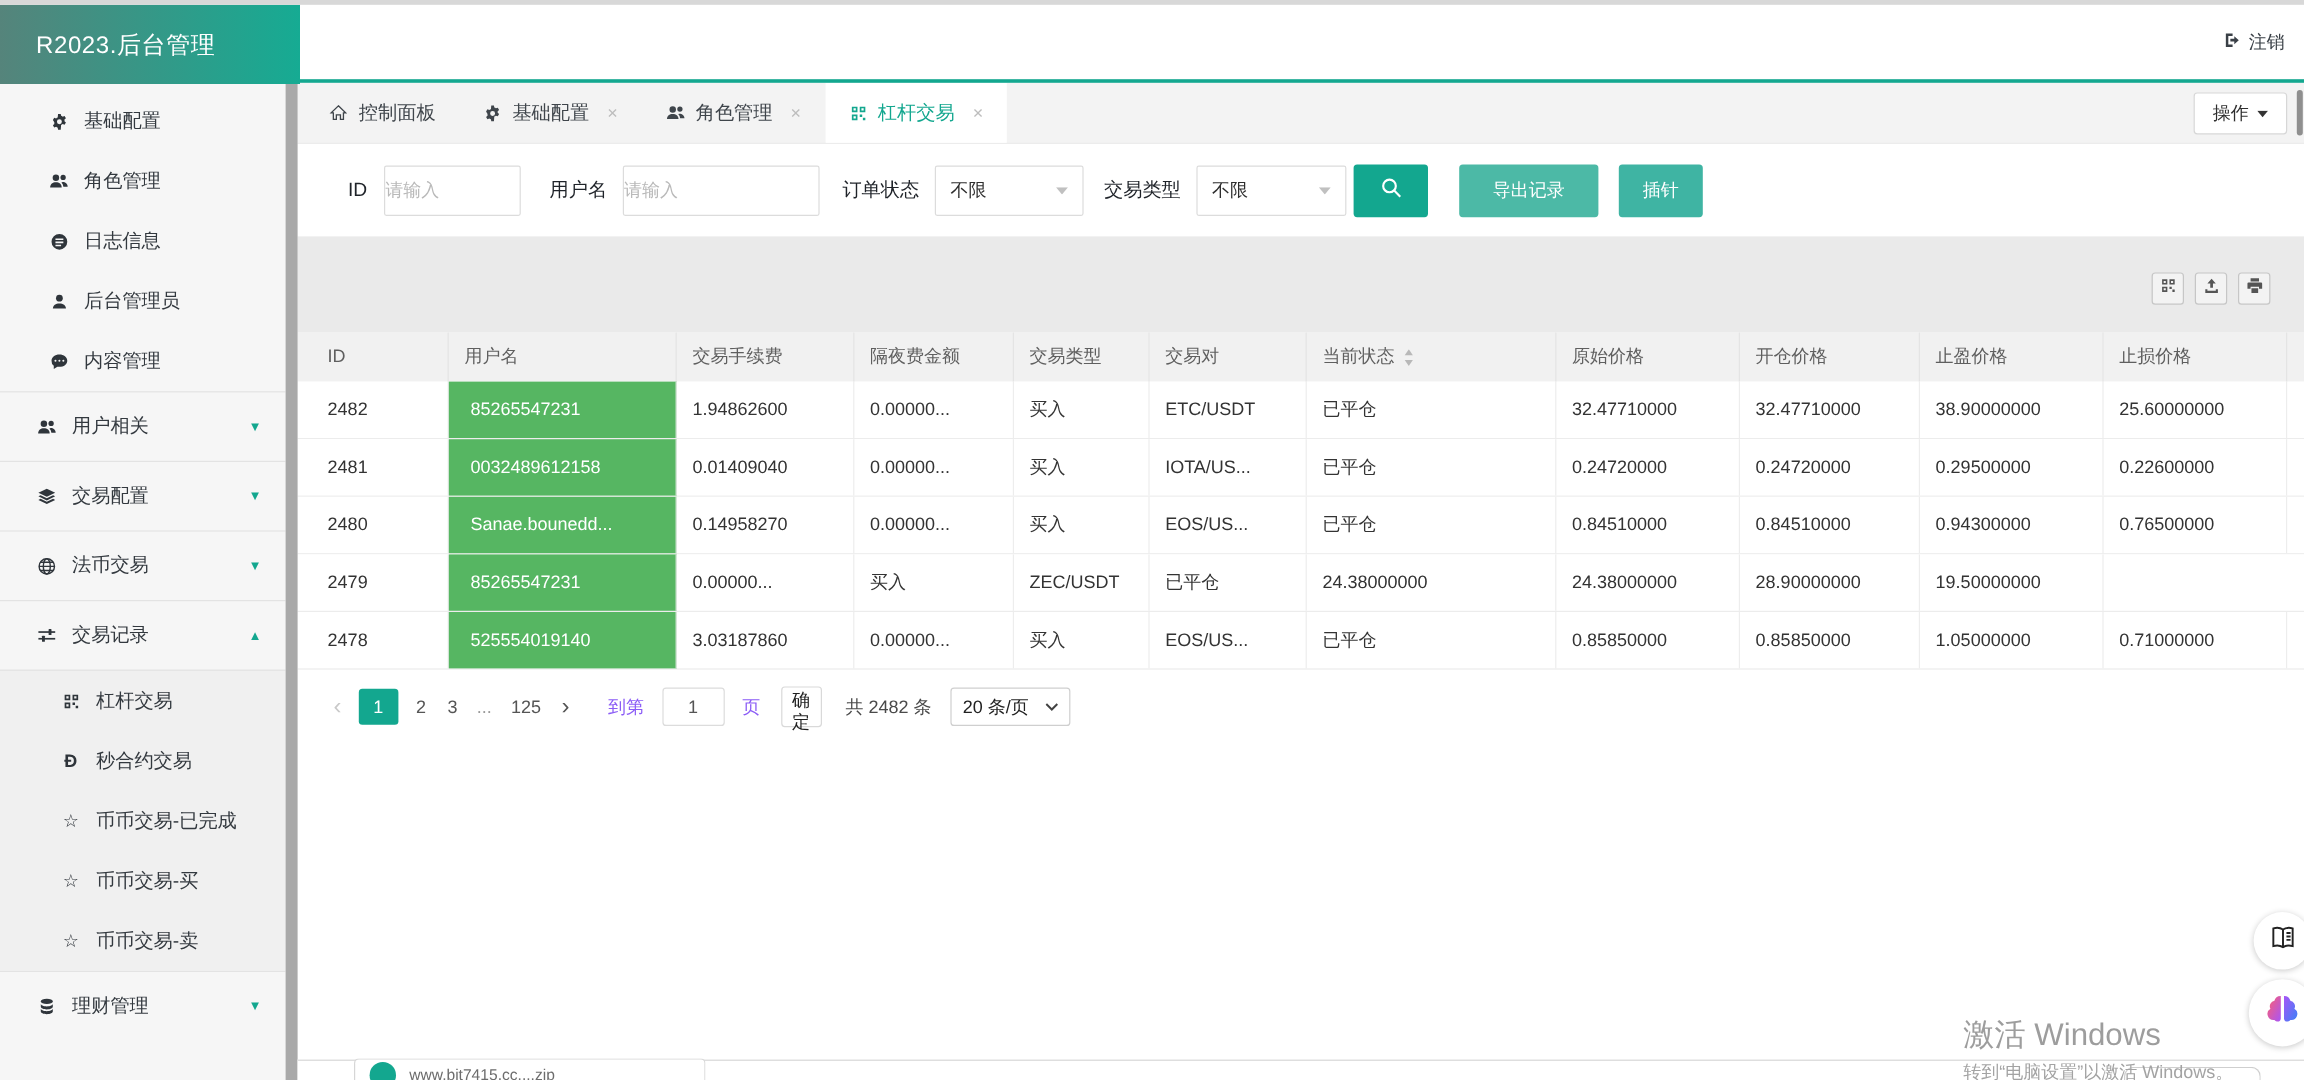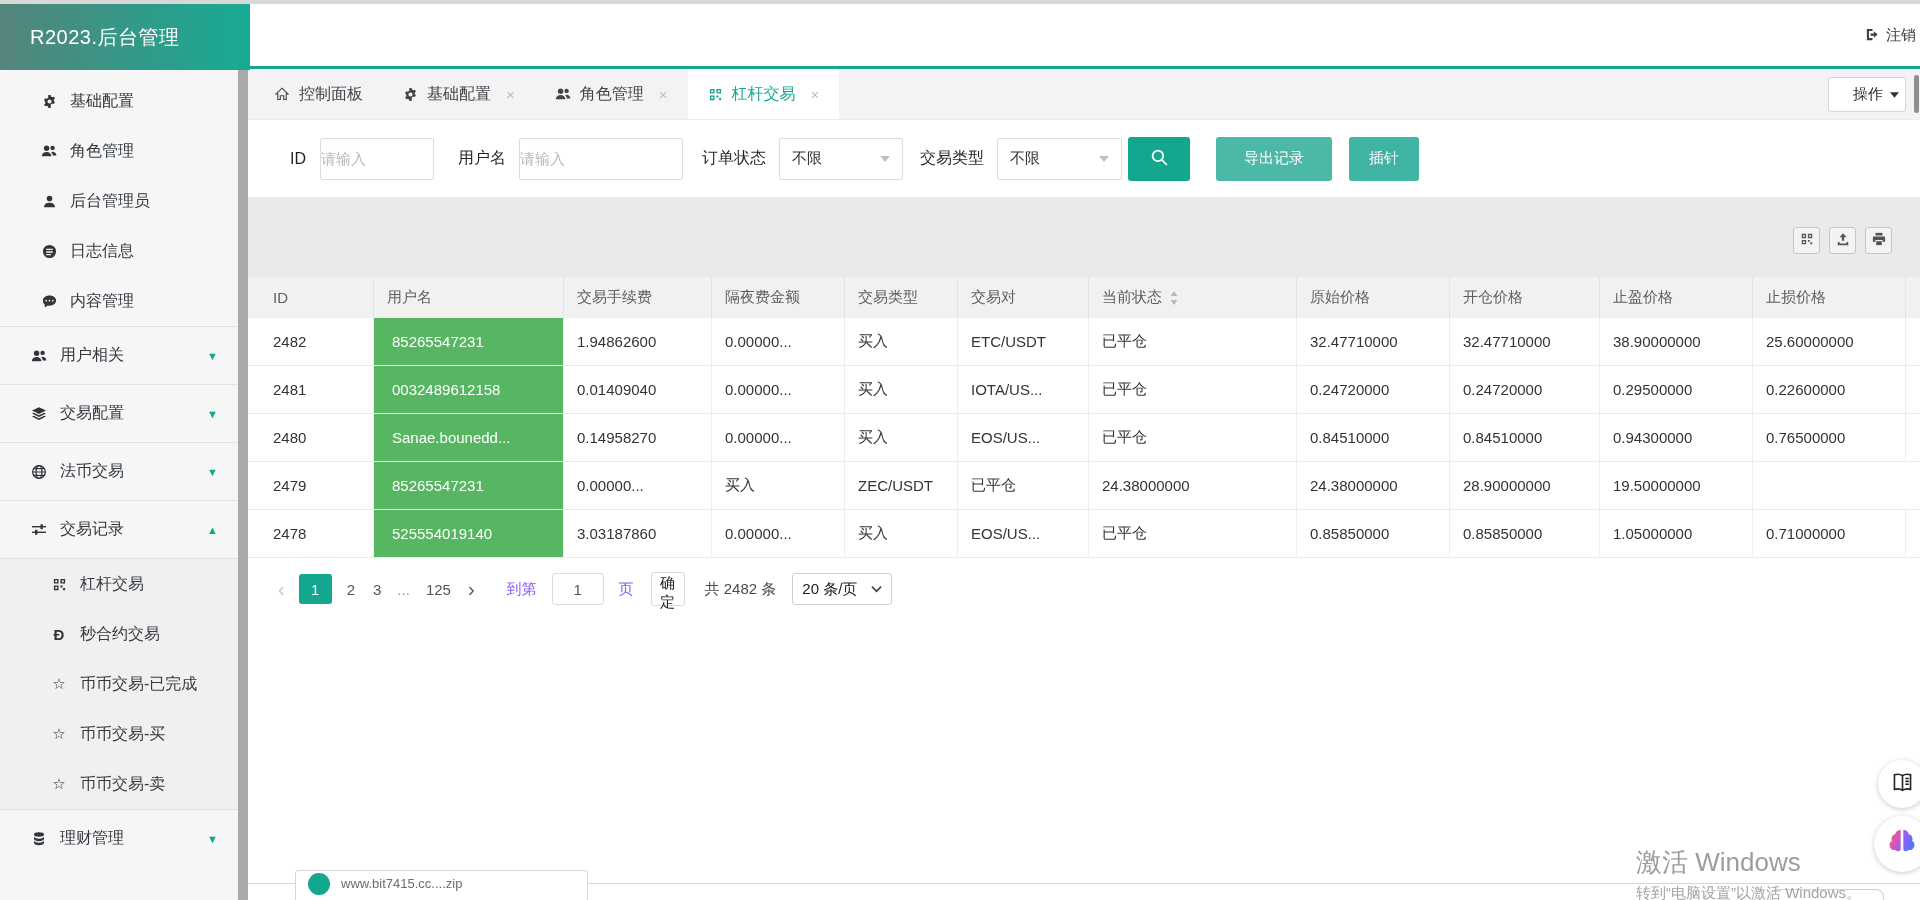--- a/index.html
+++ b/index.html
@@ -2,21 +2,21 @@
 <html><head>
 <meta charset="utf-8">
 <style>
   html,body{margin:0;padding:0;}
   body{width:1920px;height:900px;overflow:hidden;font-family:"Liberation Sans","DejaVu Sans",sans-serif;background:#fff;}
   .screen{position:relative;width:1920px;height:900px;overflow:hidden;
     --accent:#13a78f;--accent-light:#4cb9a6;--green:#56b662;--logo1:#55847b;--logo2:#16ab93;}
   .topstrip{position:absolute;left:0;top:0;right:0;height:4px;background:#d8d8d8;z-index:6}
   .logo{position:absolute;left:0;top:4px;width:250px;height:66px;background:linear-gradient(90deg,var(--logo1),var(--logo2));color:#fff;display:flex;align-items:center;padding-left:30px;box-sizing:border-box;font-size:20px;letter-spacing:.5px;z-index:5}
   .header{position:absolute;left:250px;top:4px;right:0;height:62px;background:#fff;z-index:4}
-  .logout{position:absolute;right:4px;top:22px;display:flex;align-items:flex-end;gap:6px;color:#3a4047;font-size:15px;cursor:pointer;text-decoration:none}
+  .logout{position:absolute;right:16px;top:22px;display:flex;align-items:flex-end;gap:6px;color:#3a4047;font-size:15px;cursor:pointer;text-decoration:none}
   .accentline{position:absolute;left:248px;top:66px;right:0;height:3px;background:var(--accent);z-index:4}
 
   
   .sidebar{position:absolute;left:0;top:66px;width:238px;bottom:0;background:#f6f6f6;padding-top:10px;box-sizing:border-box;overflow:hidden;z-index:3}
   .sidescroll{position:absolute;left:238px;top:66px;width:10px;bottom:0;background:#a9a9a9;z-index:3}
   .side-item{display:flex;align-items:center;height:50px;color:#33393f;font-size:16px;cursor:pointer;position:relative}
   .side-item .icon{width:22px;display:inline-flex;justify-content:center;margin-right:10px;color:#2f353b}
   .side-item.lvl1{padding-left:38px;height:50px}
   .side-item.lvl0{padding-left:28px;height:57px}
   .side-item.sep{border-top:1px solid #e3e3e3}
@@ -27,21 +27,21 @@
 
   
   .content{position:absolute;left:248px;top:69px;right:0;bottom:0;background:#fff;z-index:2}
   .tabbar{position:relative;height:50px;background:#f3f3f3;border-bottom:1px solid #ececec;display:flex;align-items:stretch;padding-left:6px}
   .tabs{display:flex;align-items:stretch}
   .tab{display:flex;align-items:center;gap:9px;padding:0 20px;font-size:16px;color:#3f454b;cursor:pointer;white-space:nowrap}
   .tab .icon{display:inline-flex;color:#3f454b}
   .tab.active{background:#fff;color:var(--accent)}
   .tab.active .icon{color:var(--accent)}
   .tab .x{color:#bdbdbd;font-size:15px;margin-left:6px}
-  .ops-btn{position:absolute;right:14px;top:8px;width:78px;height:35px;background:#fff;border:1px solid #d7d7d7;border-radius:3px;font-size:15px;color:#2e2e2e;display:flex;align-items:center;justify-content:flex-end;gap:7px;cursor:pointer;font-family:inherit}
+  .ops-btn{position:absolute;right:14px;top:8px;width:78px;height:35px;background:#fff;border:1px solid #d7d7d7;border-radius:3px;font-size:15px;color:#2e2e2e;display:flex;align-items:center;justify-content:center;gap:7px;cursor:pointer;font-family:inherit}
   .mini-scroll{position:absolute;right:1px;top:6px;width:5px;height:38px;background:#8f8f8f;border-radius:3px}
 
   .formbar{height:77px;background:#fff;display:flex;align-items:center;padding-left:42px;box-sizing:border-box}
   .formbar label{font-size:16px;color:#1f2329;white-space:nowrap}
   .inp{height:42px;border:1px solid #dcdcdc;border-radius:2px;box-sizing:border-box;padding:0 0;font-size:15px;color:#333;font-family:inherit;outline:none}
   .inp::placeholder{color:#b9b9b9}
   .sel{height:42px;border:1px solid #dcdcdc;border-radius:2px;box-sizing:border-box;display:flex;align-items:center;justify-content:space-between;padding:0 12px;font-size:15px;color:#2e2e2e;cursor:pointer;background:#fff}
   .btn{border:none;border-radius:3px;color:#fff;font-size:15px;display:flex;align-items:center;justify-content:center;cursor:pointer;font-family:inherit}
   .search-btn{width:62px;height:44px;background:var(--accent);margin-left:6px}
   .export-btn{width:116px;height:44px;background:var(--accent-light);margin-left:26px}
@@ -73,21 +73,21 @@
   .pg-dots{margin:0 7px;color:#999}
   .pg-text{color:#8b5cf6;margin:0 7px}
   .pg-text.first{margin-left:24px}
   .goto-input{width:52px;height:32px;border:1px solid #dcdcdc;border-radius:3px;text-align:center;font-size:15px;color:#555;margin:0 8px;font-family:inherit;outline:none;box-sizing:border-box}
   .confirm-btn{width:34px;height:34px;border:1px solid #d9d9d9;background:#fff;border-radius:3px;font-size:15px;color:#1f1f1f;margin:0 10px;cursor:pointer;font-family:inherit}
   .pg-total{margin:0 10px;color:#4a4a4a}
   .size-select{min-width:88px;height:32px;border:1px solid #cfcfcf;border-radius:3px;display:flex;align-items:center;justify-content:center;gap:14px;padding:0 9px;margin-left:6px;color:#222;cursor:pointer;box-sizing:border-box}
 
   
   .shelf{position:absolute;left:248px;right:0;bottom:0;height:16px;background:#fff;border-top:1px solid #d6d6d6;z-index:8}
-  .dl-item{position:absolute;left:295px;bottom:0;width:293px;height:30px;border:1px solid #d6d6d6;border-bottom:none;border-radius:4px 4px 0 0;background:#fff;display:flex;align-items:flex-start;padding:2px 0 0 12px;gap:11px;box-sizing:border-box;z-index:9}
+  .dl-item{position:absolute;left:295px;bottom:0;width:293px;height:18px;border:1px solid #d6d6d6;border-bottom:none;border-radius:4px 4px 0 0;background:#fff;display:flex;align-items:flex-start;padding:2px 0 0 12px;gap:11px;box-sizing:border-box;z-index:9}
   .dl-circle{width:22px;height:22px;border-radius:50%;background:var(--accent);flex:0 0 auto}
   .dl-name{font-size:13px;color:#6d6d6d;margin-top:3px;white-space:nowrap}
   .shelf-pill{position:absolute;left:1770px;bottom:0;width:112px;height:10px;border:1px solid #cfcfcf;border-bottom:none;border-radius:8px 8px 0 0;background:#fff;z-index:9}
   .wm{position:absolute;left:1636px;top:845px;z-index:10;pointer-events:none}
   .wm-l1{font-size:26px;color:#9d9d9d}
   .wm-l2{font-size:15px;color:#a3a3a3;margin-top:4px}
   .float-btn{position:absolute;background:#fff;border-radius:50%;box-shadow:0 1px 5px rgba(0,0,0,.22);display:flex;align-items:center;justify-content:center;z-index:11;cursor:pointer}
   .book-btn{left:1878px;top:760px;width:48px;height:48px}
   .brain-btn{left:1874px;top:816px;width:56px;height:56px}
 </style>
@@ -130,33 +130,33 @@
               <path d="M.8 13.2c0-2.7 2.1-4.3 4.8-4.3s4.8 1.6 4.8 4.3z"></path>
               <circle cx="11.6" cy="4.9" r="2.2"></circle>
               <path d="M11.2 8.7c2.3 0 4.2 1.4 4.2 3.9h-3.6a5.5 5.5 0 0 0-1.6-3.6z"></path>
             </svg>
           </span>
           <span class="lbl">角色管理</span>
         </div>
         <div class="side-item lvl1">
           <span class="icon">
             <svg viewBox="0 0 16 16" width="15" height="15" fill="currentColor">
+              <path fill-rule="evenodd" d="M8 1a7 7 0 1 1 0 14A7 7 0 0 1 8 1zM4.5 5v1.4h7V5zm0 2.8v1.4h7V7.8zm0 2.8V12h5v-1.4z"></path>
+            </svg>
+          </span>
+          <span class="lbl">日志信息</span>
+        </div>
+        <div class="side-item lvl1">
+          <span class="icon">
+            <svg viewBox="0 0 16 16" width="15" height="15" fill="currentColor">
               <circle cx="8" cy="4.8" r="3"></circle>
               <path d="M2.2 14c0-3 2.6-4.6 5.8-4.6s5.8 1.6 5.8 4.6z"></path>
             </svg>
           </span>
           <span class="lbl">后台管理员</span>
-        </div>
-        <div class="side-item lvl1">
-          <span class="icon">
-            <svg viewBox="0 0 16 16" width="15" height="15" fill="currentColor">
-              <path fill-rule="evenodd" d="M8 1a7 7 0 1 1 0 14A7 7 0 0 1 8 1zM4.5 5v1.4h7V5zm0 2.8v1.4h7V7.8zm0 2.8V12h5v-1.4z"></path>
-            </svg>
-          </span>
-          <span class="lbl">日志信息</span>
         </div>
         <div class="side-item lvl1">
           <span class="icon">
             <svg viewBox="0 0 16 16" width="15" height="15" fill="currentColor">
               <path fill-rule="evenodd" d="M8 1.5c3.9 0 7 2.4 7 5.5s-3.1 5.5-7 5.5c-.6 0-1.2-.1-1.8-.2L3 14.5v-3A5.3 5.3 0 0 1 1 7c0-3.1 3.1-5.5 7-5.5zM4.5 6.2a.9.9 0 1 0 0 1.8.9.9 0 0 0 0-1.8zm3.5 0a.9.9 0 1 0 0 1.8A.9.9 0 0 0 8 6.2zm3.5 0a.9.9 0 1 0 0 1.8.9.9 0 0 0 0-1.8z"></path>
             </svg>
           </span>
           <span class="lbl">内容管理</span>
         </div>
         <div class="side-item lvl0 sep">

